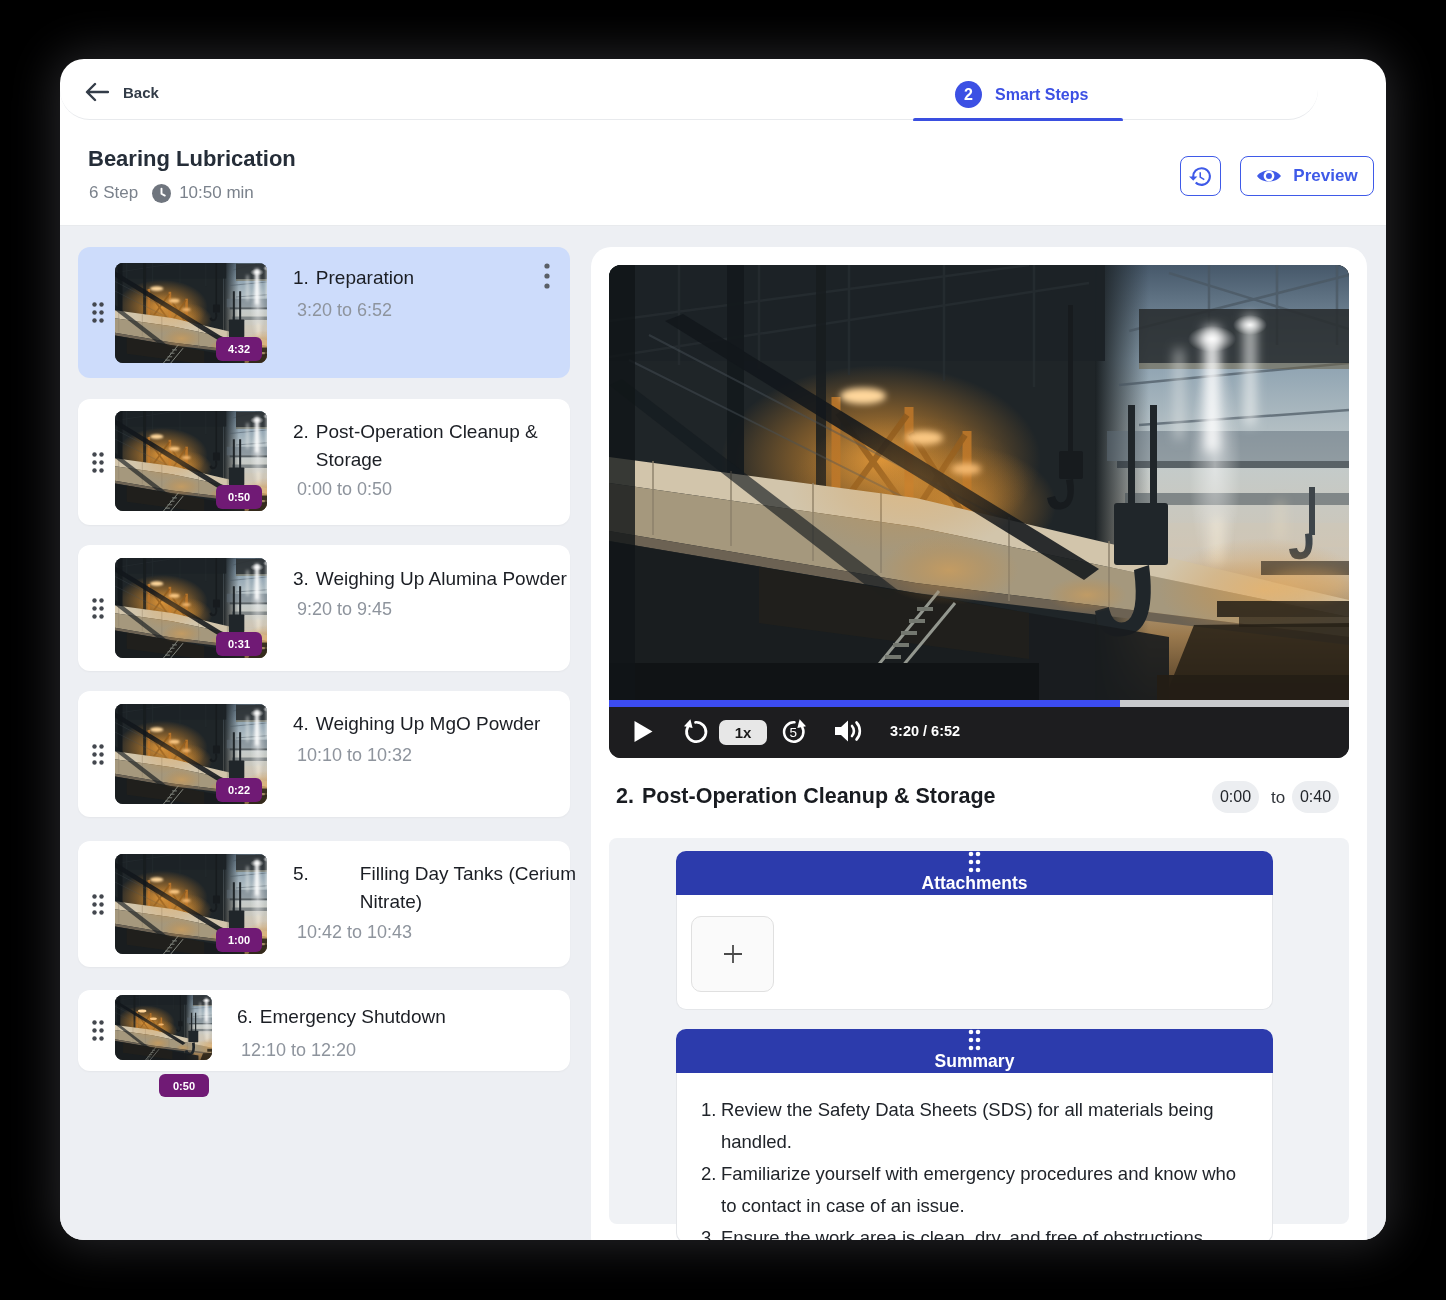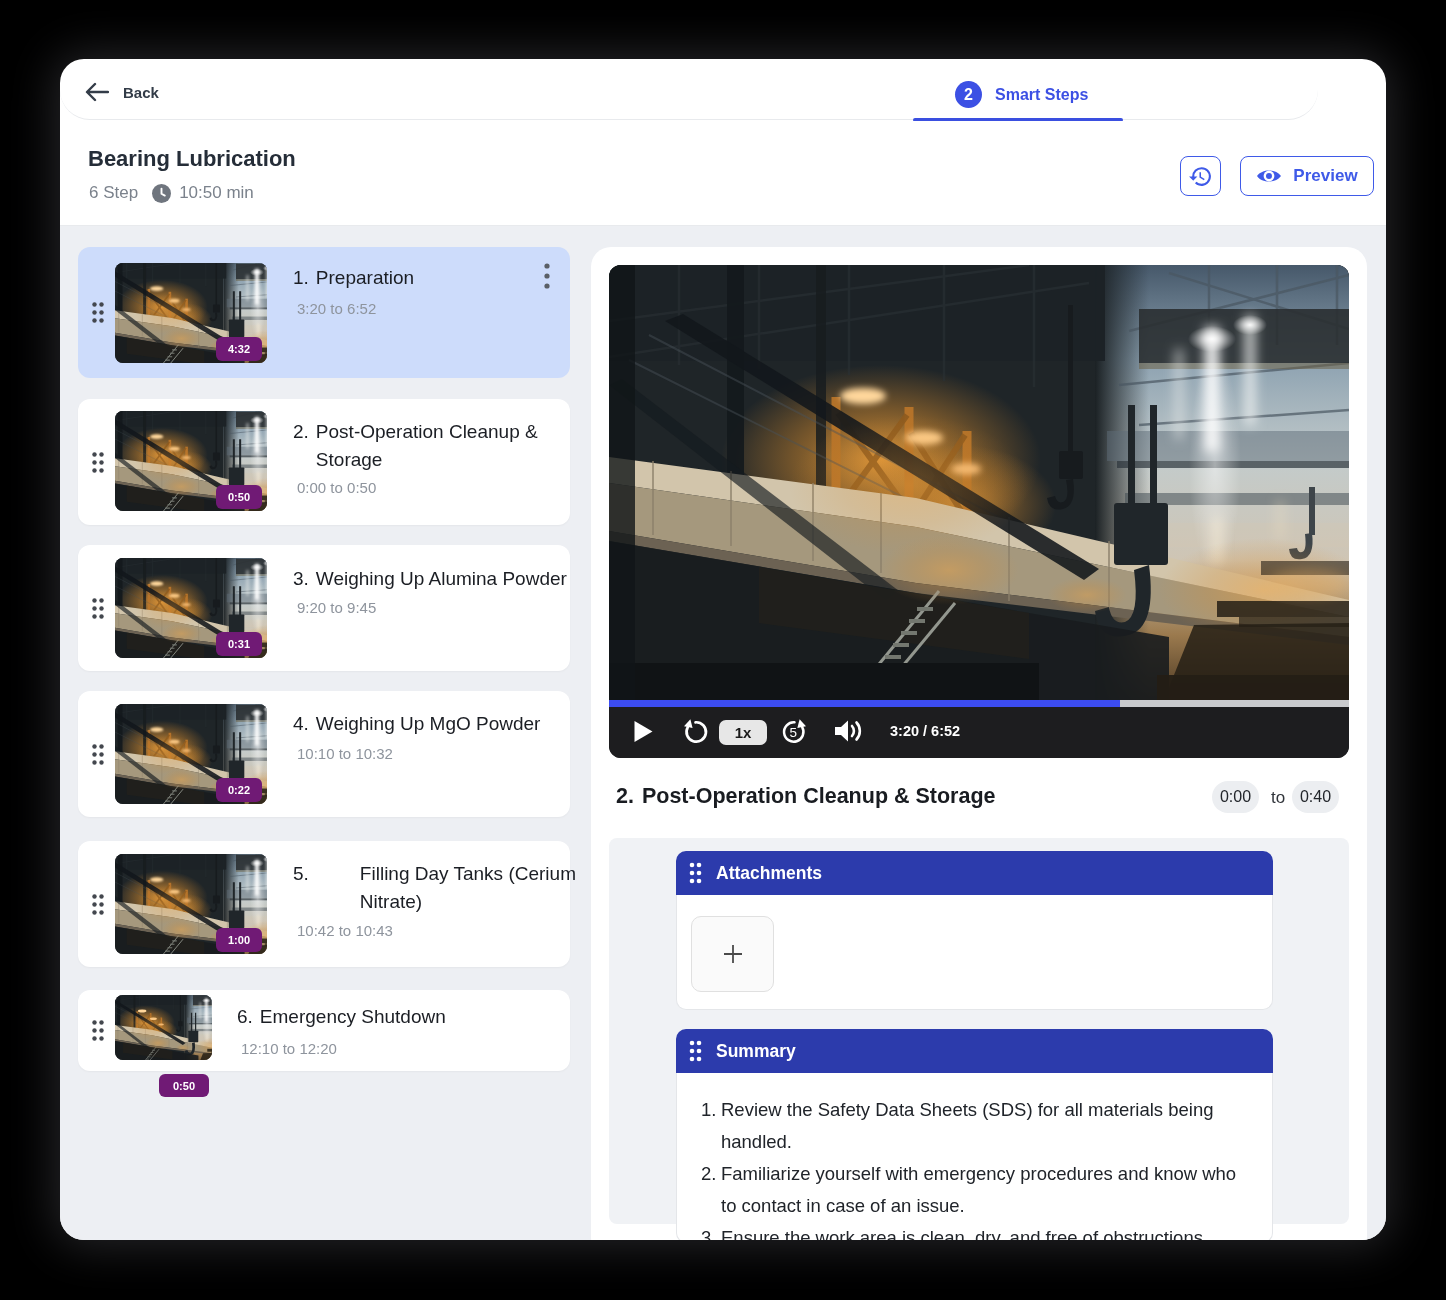--- a/index.html
+++ b/index.html
@@ -16,34 +16,34 @@
   .h1 { position:absolute; left:28px; top:25px; font-size:22px; font-weight:bold; color:#252d38; }
   .meta { position:absolute; left:29px; top:62px; display:flex; align-items:center; gap:8px; font-size:17px; color:#7b828c; }
   .btn { position:absolute; top:35px; height:40px; border:1.5px solid #3f5ae8; border-radius:8px; background:#fff; display:flex; align-items:center; justify-content:center; }
   
   .content { position:absolute; left:0; top:167px; width:1326px; height:1014px; background:#edeff3; }
   
   .card { position:absolute; left:18px; width:492px; background:#fff; border-radius:12px; box-shadow:0 1px 2px rgba(0,0,0,0.04); }
   .thumb { position:absolute; left:37px; overflow:hidden; border-radius:8px; }
   .badge { position:absolute; background:#701a75; color:#fff; font-size:11px; font-weight:bold; border-radius:6px; display:flex; align-items:center; justify-content:center; }
   .ctitle { position:absolute; left:215px; font-size:19px; color:#1b1e24; display:flex; gap:7px; line-height:28px;}
-  .ctime { position:absolute; left:219px; font-size:15px; color:#8e949d; }
+  .ctime { position:absolute; left:219px; font-size:18px; color:#8e949d; }
   .handle { position:absolute; left:14px; }
   
   .rcard { position:absolute; left:531px; width:776px; height:1010px; background:#fff; border-radius:20px; }
   .player { position:absolute; left:18px; top:18px; width:740px; height:493px; border-radius:12px; overflow:hidden; background:#1d1d1f; }
   .pbar { position:absolute; left:0; top:435px; width:740px; height:7px; background:#c9cacd; }
   .pbarfill { position:absolute; left:0; top:0; width:511px; height:7px; background:#3c4cf0; }
   .controls { position:absolute; left:0; top:442px; width:740px; height:51px; background:#1d1d1f; }
   .chip { position:absolute; left:110px; top:13px; width:48px; height:25px; background:#e7e7e7; border-radius:7px; color:#191919; font-size:15px; font-weight:bold; display:flex; align-items:center; justify-content:center; }
   .headrow { position:absolute; left:25px; top:537px; font-size:21.5px; font-weight:bold; color:#191c21; display:flex; gap:8px;}
   .tbox { position:absolute; top:534px; width:47px; height:32px; background:#eceef1; border-radius:16px; font-size:16px; color:#23262b; display:flex; align-items:center; justify-content:center; }
   .subpanel { position:absolute; left:18px; top:591px; width:740px; height:386px; background:#f0f2f5; border-radius:8px; }
   .bluecard { position:absolute; left:67px; width:597px; }
-  .bluehead { height:44px; background:#2c3bac; border-radius:10px 10px 0 0; display:flex; align-items:center; color:#fff; font-size:17.5px; font-weight:bold; }
+  .bluehead { height:44px; background:#2c3bac; border-radius:10px 10px 0 0; display:flex; align-items:center; color:#fff; font-size:17.5px; font-weight:bold;flex-direction:column; }
   .bluebody { background:#fff; border-radius:0 0 10px 10px; border:1px solid #e4e6e9; border-top:none; }
   .plus { position:absolute; left:14px; top:21px; width:83px; height:76px; background:#fafafa; border:1px solid #e0e0e0; border-radius:10px; display:flex; align-items:center; justify-content:center; }
   .sum { position:absolute; left:24px; top:21px; width:542px; font-size:18.5px; color:#20242a; line-height:32px; }
   .li { position:relative; padding-left:20px; }
   .num { position:absolute; left:0; }
 </style>
 </head>
 <body>
 <svg width="0" height="0" style="position:absolute">
 <defs>

